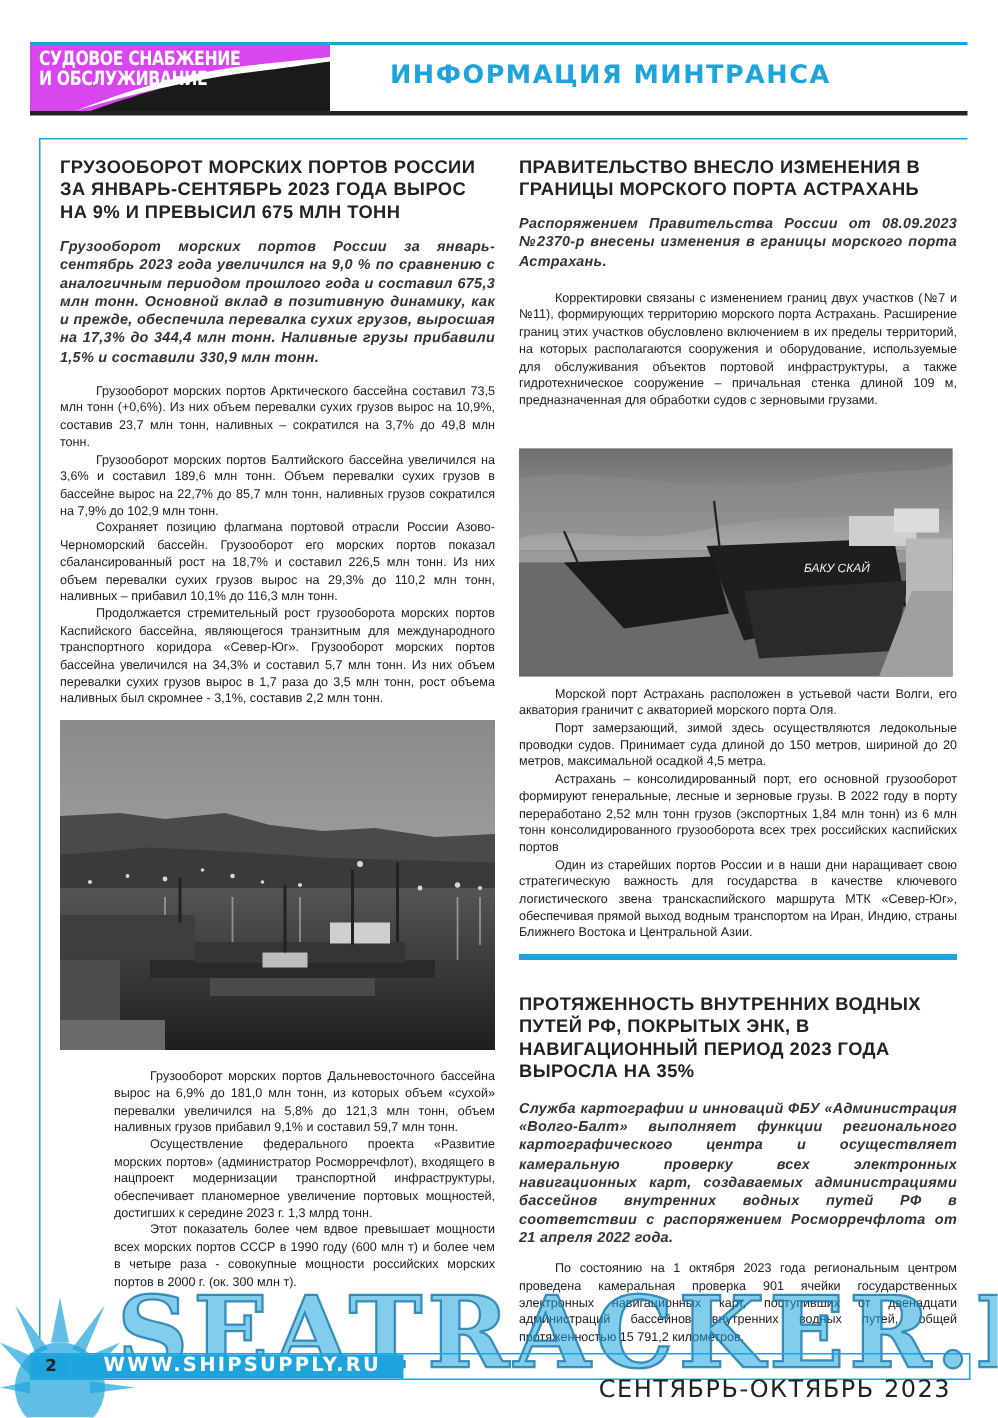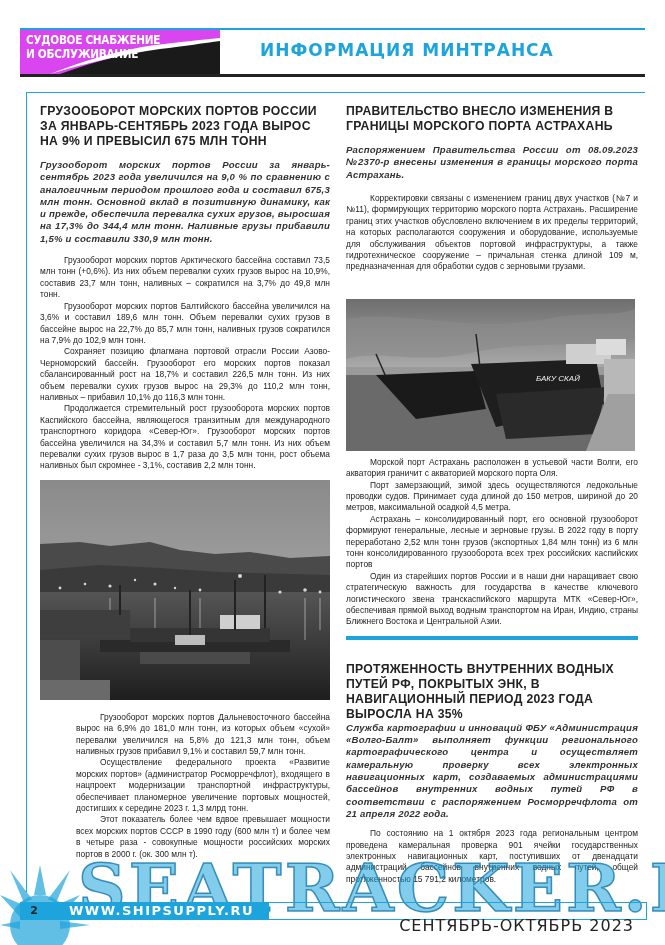--- a/index.html
+++ b/index.html
@@ -156,21 +156,21 @@
       <p>Морской порт Астрахань расположен в устьевой части Волги, его акватория граничит с акваторией морского порта Оля.</p>
       <p>Порт замерзающий, зимой здесь осуществляются ледокольные проводки судов. Принимает суда длиной до 150 метров, шириной до 20 метров, максимальной осадкой 4,5 метра.</p>
       <p>Астрахань – консолидированный порт, его основной грузооборот формируют генеральные, лесные и зерновые грузы. В 2022 году в порту переработано 2,52 млн тонн грузов (экспортных 1,84 млн тонн) из 6 млн тонн консолидированного грузооборота всех трех российских каспийских портов</p>
       <p>Один из старейших портов России и в наши дни наращивает свою стратегическую важность для государства в качестве ключевого логистического звена транскаспийского маршрута МТК «Север-Юг», обеспечивая прямой выход водным транспортом на Иран, Индию, страны Ближнего Востока и Центральной Азии.</p>
     </div>
     <div class="divider"></div>
   </div>
 
   <div style="margin-top:22px;">
     <h2>ПРОТЯЖЕННОСТЬ ВНУТРЕННИХ ВОДНЫХ ПУТЕЙ РФ, ПОКРЫТЫХ ЭНК, В НАВИГАЦИОННЫЙ ПЕРИОД 2023 ГОДА ВЫРОСЛА НА 35%</h2>
-    <p class="lead" style="margin-top:0;">Служба картографии и инноваций ФБУ «Администрация «Волго-Балт» выполняет функции регионального картографического центра и осуществляет камеральную проверку всех электронных навигационных карт, создаваемых администрациями бассейнов внутренних водных путей РФ в соответствии с распоряжением Росморречфлота от 21 апреля 2022 года.</p>
+    <p class="lead" style="margin-top:12px;">Служба картографии и инноваций ФБУ «Администрация «Волго-Балт» выполняет функции регионального картографического центра и осуществляет камеральную проверку всех электронных навигационных карт, создаваемых администрациями бассейнов внутренних водных путей РФ в соответствии с распоряжением Росморречфлота от 21 апреля 2022 года.</p>
     <div class="body" style="margin-top:8px;">
       <p>По состоянию на 1 октября 2023 года региональным центром проведена камеральная проверка 901 ячейки государственных электронных навигационных карт, поступивших от двенадцати администраций бассейнов внутренних водных путей, общей протяженностью 15 791,2 километров.</p>
     </div>
   </div>
 </div>
 
 <svg class="watermark" width="665" height="90" viewBox="0 0 665 90">
   <g fill="rgba(30,164,220,0.7)">
     <circle cx="40" cy="70" r="30"></circle>
     <polygon points="40,10 46,40 34,40"></polygon>

